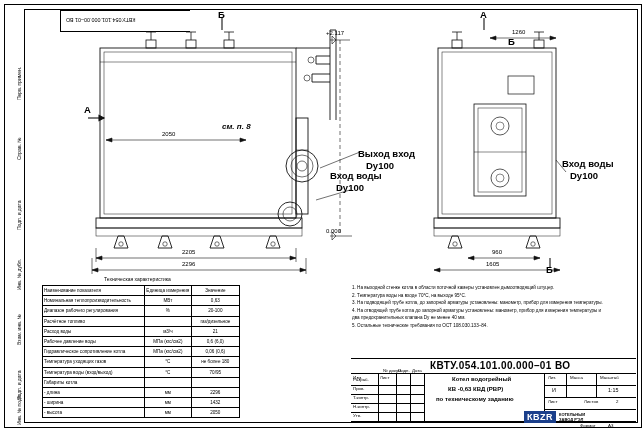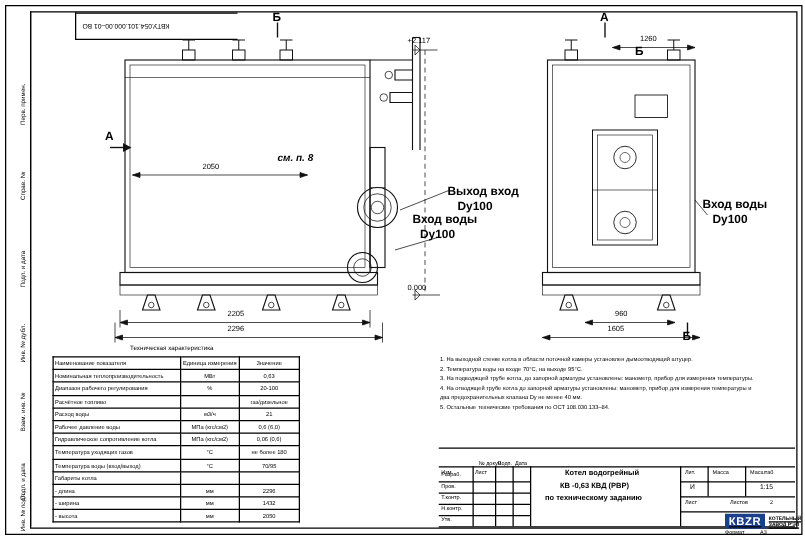--- a/index.html
+++ b/index.html
@@ -294,20 +294,21 @@
     <div>1. На выходной стенке котла в области поточной камеры установлен дымоотводящий штуцер.</div>
     <div>2. Температура воды на входе 70°С, на выходе 95°С.</div>
     <div>3. На подводящей трубе котла, до запорной арматуры установлены: манометр, прибор для измерения температуры.</div>
     <div>4. На отводящей трубе котла до запорной арматуры установлены: манометр, прибор для измерения температуры и два предохранительных клапана Dy не менее 40 мм.</div>
     <div>5. Остальные технические требования по ОСТ 108.030.133–84.</div>
   </div>
 
   <div class="stampline" style="left:351px;top:358px;width:285px;height:1.2px;"></div>
 
   <div class="stampline" style="left:351px;top:373px;width:285px;height:1px;"></div>
+  <div class="txt" style="left:430px;top:360px;font-size:10px;font-weight:bold;letter-spacing:0.4px;">КВТУ.054.101.00.000–01 ВО</div>
 
   <div class="stampline" style="left:424px;top:373px;width:1px;height:48px;"></div>
   <div class="stampline" style="left:544px;top:373px;width:1px;height:48px;"></div>
   <div class="stampline" style="left:544px;top:385px;width:92px;height:1px;"></div>
   <div class="stampline" style="left:544px;top:397px;width:92px;height:1px;"></div>
   <div class="stampline" style="left:566px;top:373px;width:1px;height:24px;"></div>
   <div class="stampline" style="left:596px;top:373px;width:1px;height:24px;"></div>
 
   <div class="stampline" style="left:351px;top:385px;width:73px;height:1px;"></div>
   <div class="stampline" style="left:351px;top:394px;width:73px;height:1px;"></div>
@@ -339,21 +340,21 @@
   <div class="txt" style="left:570px;top:375px;font-size:4.4px;">Масса</div>
   <div class="txt" style="left:600px;top:375px;font-size:4.4px;">Масштаб</div>
   <div class="txt" style="left:552px;top:387px;font-size:5.4px;">И</div>
   <div class="txt" style="left:572px;top:387px;font-size:5.4px;"></div>
   <div class="txt" style="left:608px;top:387px;font-size:5.4px;">1:15</div>
   <div class="txt" style="left:548px;top:399px;font-size:4.4px;">Лист</div>
   <div class="txt" style="left:566px;top:399px;font-size:4.4px;"></div>
   <div class="txt" style="left:584px;top:399px;font-size:4.4px;">Листов</div>
   <div class="txt" style="left:616px;top:399px;font-size:4.4px;">2</div>
 
-  <div class="logo" style="left:580px;top:411px;display:flex;align-items:center;text-decoration:underline;">
+  <div class="logo" style="left:524px;top:411px;display:flex;align-items:center;">
     <span class="kvzr-box">КВZR</span>
     <span class="kvzr-sub">
       <span style="display:block;">КОТЕЛЬНЫЙ</span>
       <span style="display:block;">ЗАВОД Р'ЭЛ</span>
     </span>
   </div>
 
   <div class="txt" style="left:580px;top:423px;font-size:4.4px;">Формат</div>
   <div class="txt" style="left:608px;top:423px;font-size:4.4px;">A3</div>
 

